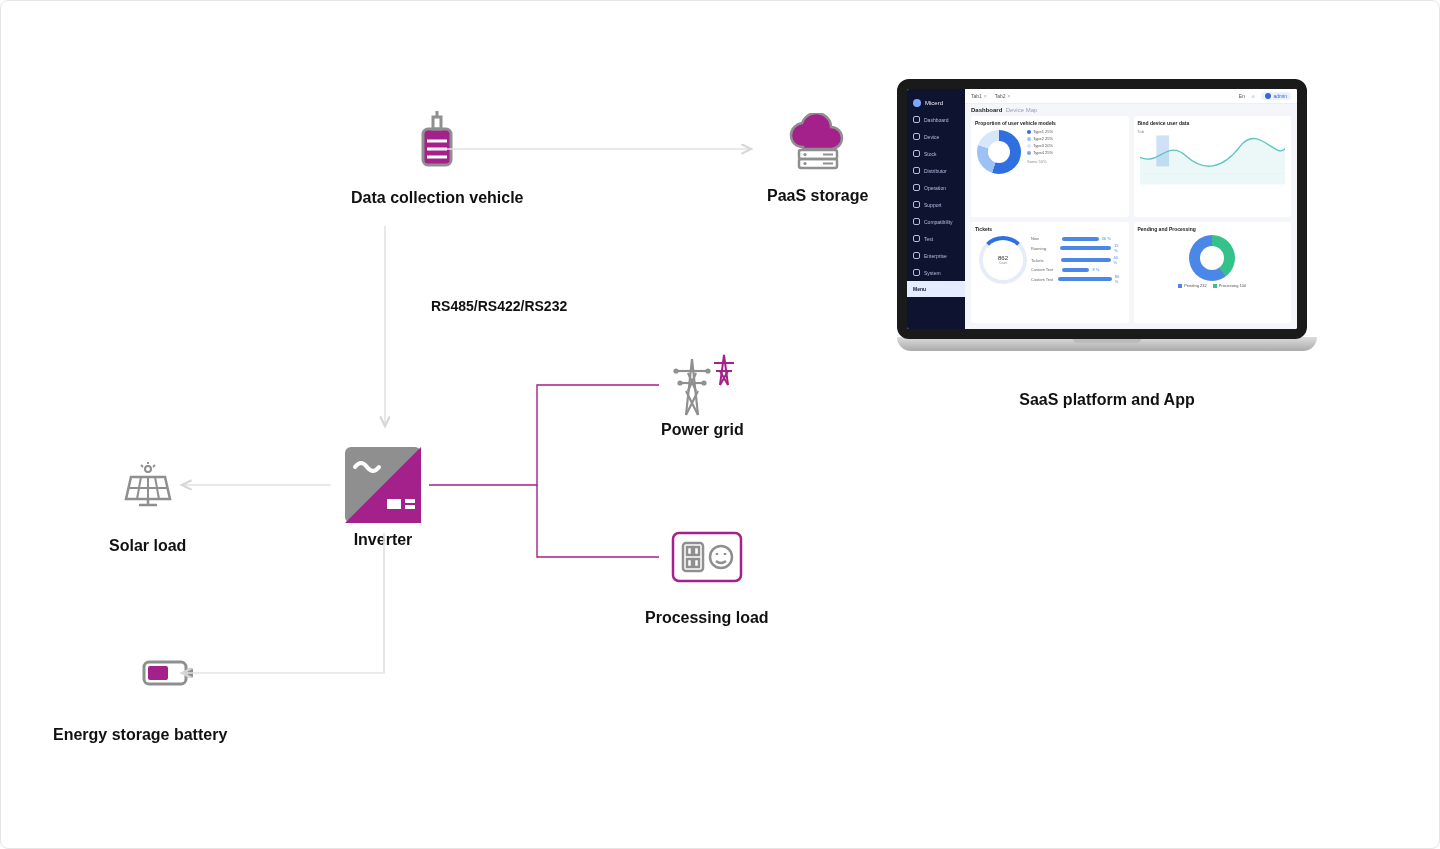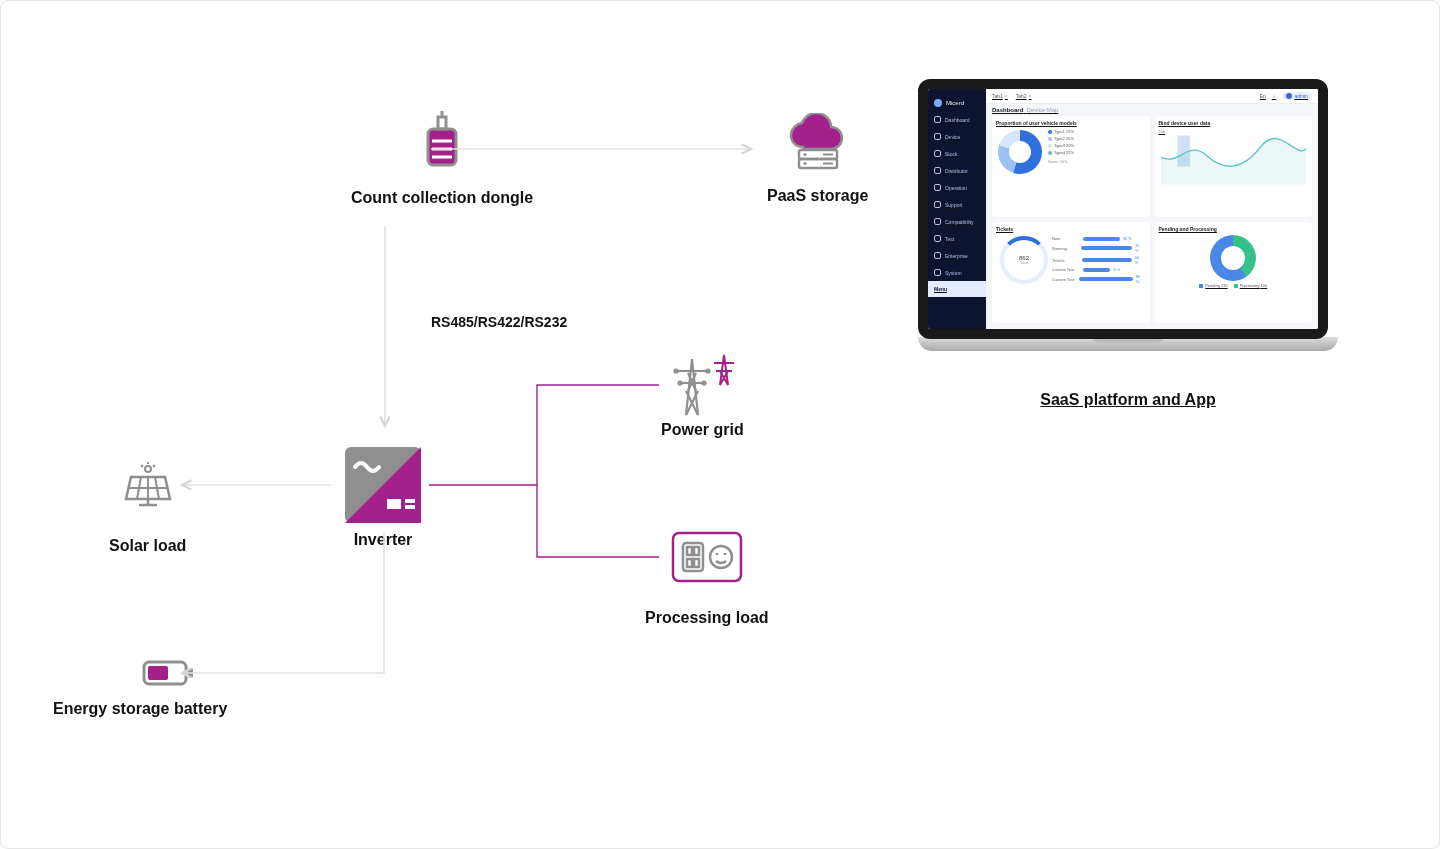--- a/index.html
+++ b/index.html
@@ -64,21 +64,21 @@
     <svg width="64" height="64" viewBox="0 0 64 64">
       <rect x="18" y="18" width="28" height="36" rx="5" fill="#a4218b"></rect>
       <rect x="18" y="18" width="28" height="36" rx="5" fill="none" stroke="#8f8f8f" stroke-width="3"></rect>
       <line x1="22" y1="30" x2="42" y2="30" stroke="#fff" stroke-width="3"></line>
       <line x1="22" y1="38" x2="42" y2="38" stroke="#fff" stroke-width="3"></line>
       <line x1="22" y1="46" x2="42" y2="46" stroke="#fff" stroke-width="3"></line>
       <rect x="28" y="6" width="8" height="12" fill="none" stroke="#8f8f8f" stroke-width="3"></rect>
       <line x1="32" y1="0" x2="32" y2="6" stroke="#8f8f8f" stroke-width="3"></line>
     </svg>
   </span>
-  <div class="label" style="margin-top:10px;">Count collection dongle</div>
+  <div class="label" style="margin-top:10px;">Data collection vehicle</div>
 </div>
 
 <div class="node" style="left:766px;top:112px;">
   <span>
     <svg width="70" height="60" viewBox="0 0 70 60">
       <path d="M20 34c-7 0-12-5-12-12 0-6 5-11 11-12 2-6 8-10 14-10 8 0 15 6 15 14 6 0 11 5 11 11s-5 11-11 11H20z" fill="#a4218b" stroke="#8f8f8f" stroke-width="2.5"></path>
       <rect x="16" y="37" width="38" height="9" rx="2" fill="none" stroke="#8f8f8f" stroke-width="2.5"></rect>
       <rect x="16" y="46" width="38" height="9" rx="2" fill="none" stroke="#8f8f8f" stroke-width="2.5"></rect>
       <circle cx="22" cy="41.5" r="1.6" fill="#8f8f8f"></circle>
           <circle cx="22" cy="50.5" r="1.6" fill="#8f8f8f"></circle>
@@ -126,21 +126,21 @@
 </div>
 
 <div class="node" style="left:52px;top:655px;">
   <span style="display:inline-block;margin-left:56px;">
     <svg width="52" height="34" viewBox="0 0 52 34">
       <rect x="2" y="6" width="42" height="22" rx="5" fill="none" stroke="#8f8f8f" stroke-width="3"></rect>
       <rect x="46" y="12" width="5" height="10" rx="2" fill="#8f8f8f"></rect>
       <rect x="6" y="10" width="20" height="14" rx="2" fill="#a4218b"></rect>
     </svg>
   </span>
-  <div class="label" style="margin-top:6px;">Energy storage battery</div>
+  <div class="label" style="margin-top:32px;">Energy storage battery</div>
 </div>
 
 <div class="node" style="left:660px;top:350px;">
   <span>
     <svg width="76" height="66" viewBox="0 0 76 66">
       <g stroke="#8f8f8f" stroke-width="2.2" fill="none">
         <path d="M22 64 L28 8 L34 64"></path>
             <path d="M22 64 L34 40 M34 64 L22 40 M24 40 L32 22 M32 40 L24 22"></path>
         <line x1="12" y1="20" x2="44" y2="20"></line>
             <line x1="16" y1="32" x2="40" y2="32"></line>
@@ -173,21 +173,21 @@
         <circle cx="50" cy="26" r="11"></circle>
         <line x1="46" y1="22" x2="46" y2="24"></line>
             <line x1="54" y1="22" x2="54" y2="24"></line>
         <path d="M45 30 q5 4 10 0"></path>
       </g>
     </svg>
   </span>
   <div class="label" style="margin-top:22px;">Processing load</div>
 </div>
 
-<div class="laptop" style="left:917px;top:78px;text-decoration:underline;">
+<div class="laptop" style="left:896px;top:78px;">
   <div class="screen">
     <div class="screen-cam"></div>
     <div class="dash">
       <div class="side">
         <div class="side-top">
           <span class="side-dot"></span>
           <span class="side-name">Micerd</span>
         </div>
         <div class="side-item">
               <span class="si-ico"></span>
@@ -352,21 +352,21 @@
 </svg>
 
 <svg class="conn" style="left:376px;top:225px;width:20px;height:210px;">
   <defs>
         <marker id="ah2" markerWidth="8" markerHeight="8" refX="6" refY="3" orient="auto">
           <path d="M0 0 L6 3 L0 6" fill="none" stroke="#d7d7d7" stroke-width="1.4"></path>
         </marker>
       </defs>
   <line x1="8" y1="0" x2="8" y2="200" stroke="#e2e2e2" stroke-width="1.6" marker-end="url(#ah2)"></line>
 </svg>
-<div class="sublabel" style="position:absolute;left:394px;top:313px;padding-left:36px;">RS485/RS422/RS232</div>
+<div class="sublabel" style="position:absolute;left:394px;top:297px;padding-left:36px;">RS485/RS422/RS232</div>
 
 <svg class="conn" style="left:175px;top:476px;width:160px;height:20px;">
   <defs>
         <marker id="ah3" markerWidth="8" markerHeight="8" refX="6" refY="3" orient="auto">
           <path d="M0 0 L6 3 L0 6" fill="none" stroke="#d7d7d7" stroke-width="1.4"></path>
         </marker>
       </defs>
   <line x1="155" y1="8" x2="6" y2="8" stroke="#e2e2e2" stroke-width="1.6" marker-end="url(#ah3)"></line>
 </svg>
 

